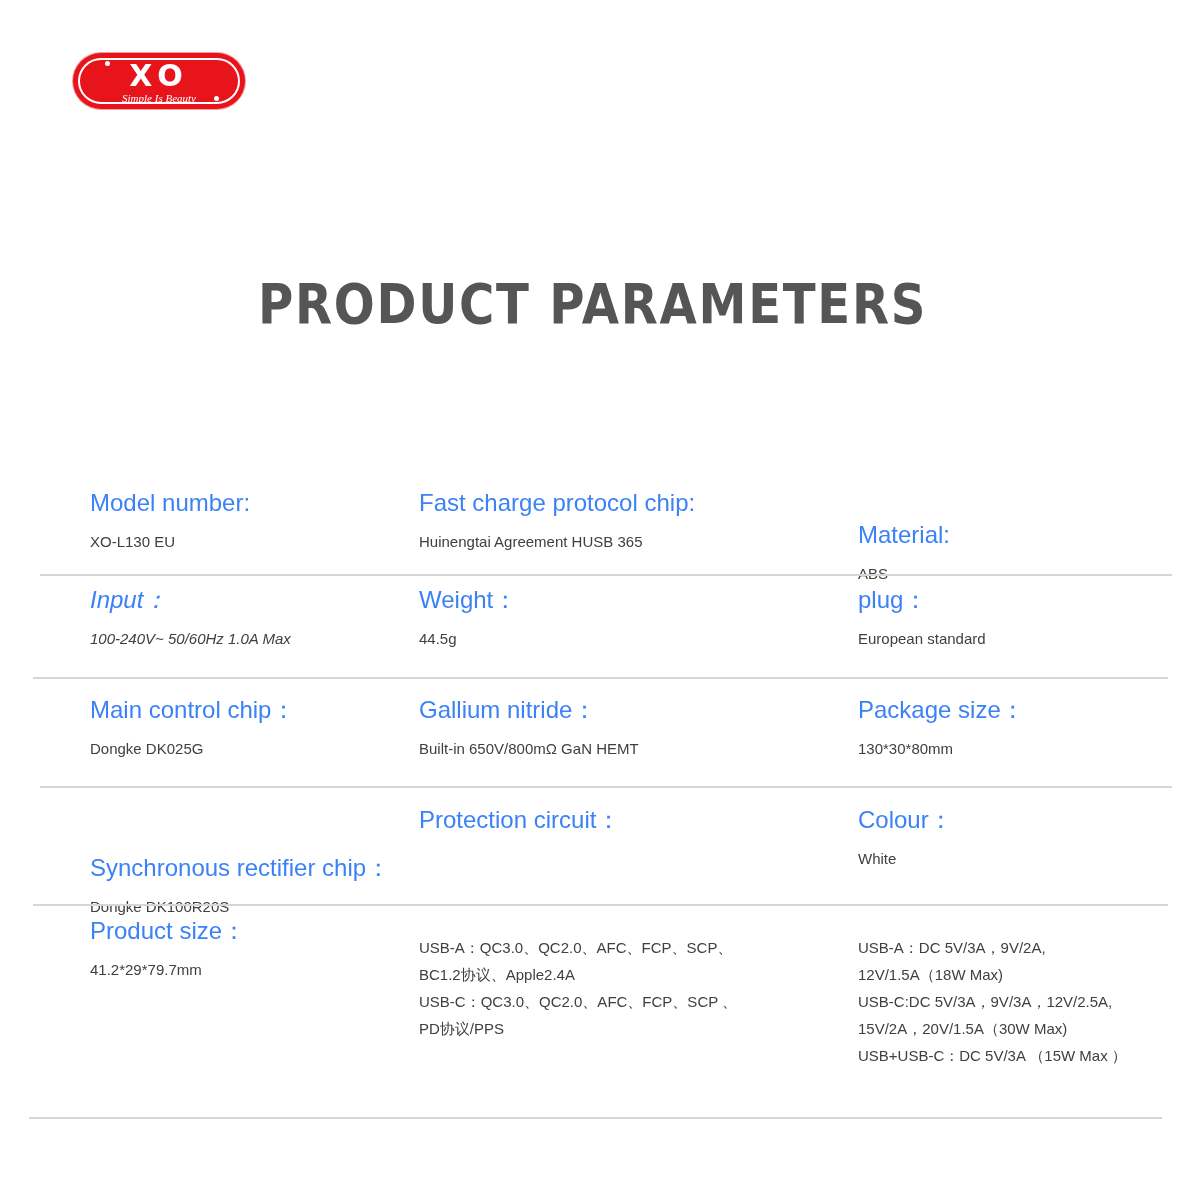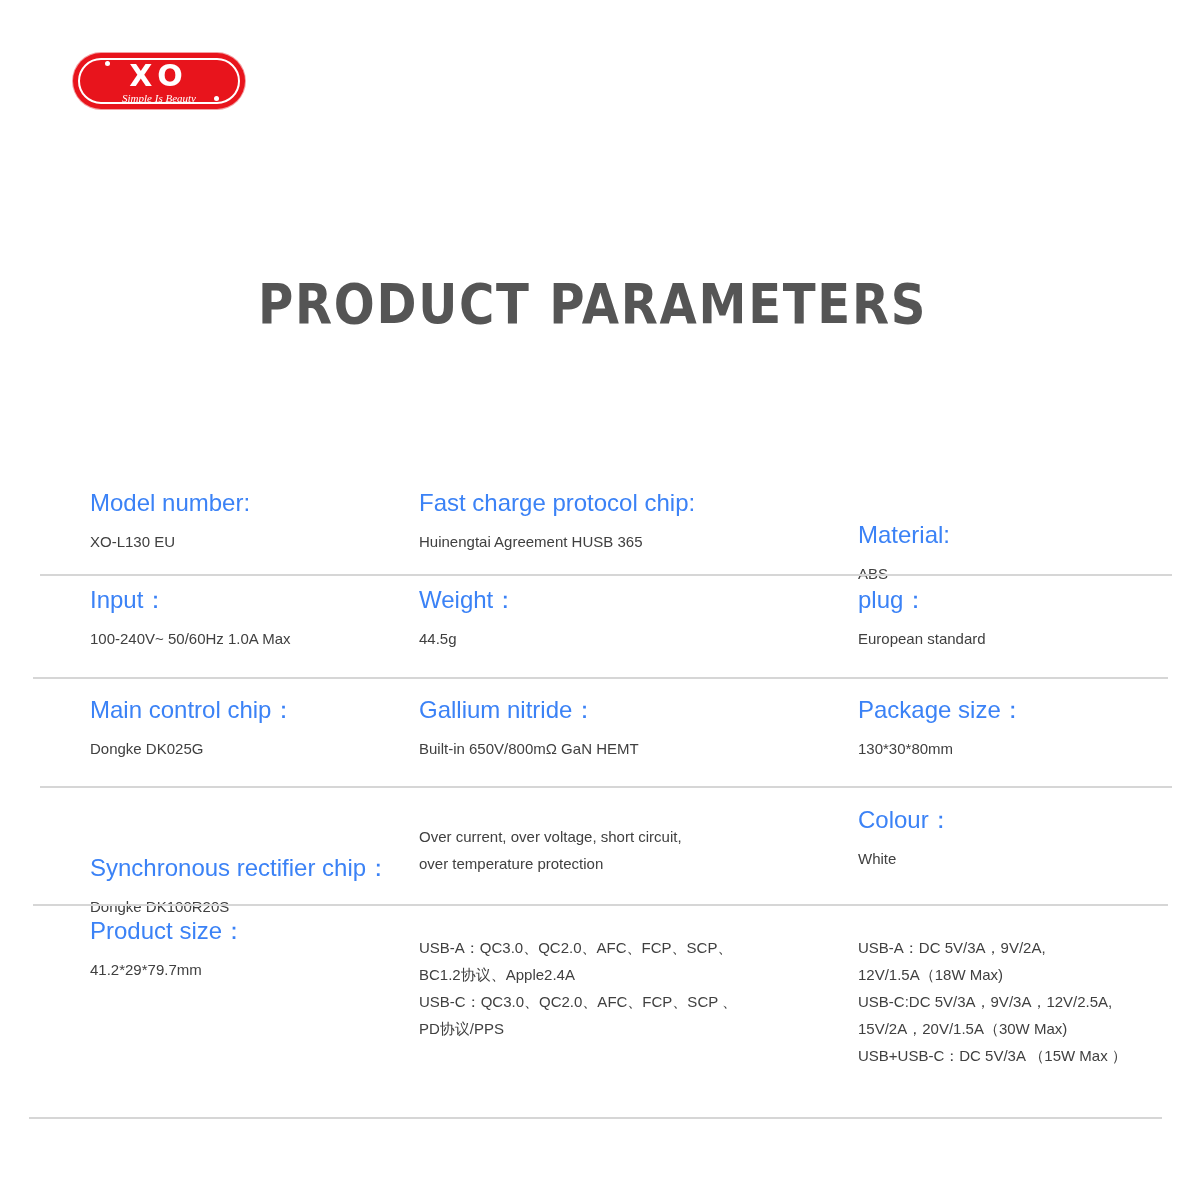--- a/index.html
+++ b/index.html
@@ -47,21 +47,21 @@
 <div class="cell" style="left:419px; top:492px;">
   <div class="label">Fast charge protocol chip:</div>
   <div class="value">Huinengtai Agreement HUSB 365</div>
 </div>
 <div class="cell" style="left:858px; top:492px;margin-top:32px;">
   <div class="label">Material:</div>
   <div class="value">ABS</div>
 </div>
 <div class="rule" style="left:40px; width:1132px; top:574px;"></div>
 
-<div class="cell" style="left:90px; top:589px;">
+<div class="cell" style="left:90px; top:589px;font-style:italic;">
   <div class="label">Input：</div>
   <div class="value">100-240V~ 50/60Hz 1.0A Max</div>
 </div>
 <div class="cell" style="left:419px; top:589px;">
   <div class="label">Weight：</div>
   <div class="value">44.5g</div>
 </div>
 <div class="cell" style="left:858px; top:589px;">
   <div class="label">plug：</div>
   <div class="value">European standard</div>
@@ -80,22 +80,21 @@
   <div class="label">Package size：</div>
   <div class="value">130*30*80mm</div>
 </div>
 <div class="rule" style="left:40px; width:1132px; top:786px;"></div>
 
 <div class="cell" style="left:90px; top:857px;">
   <div class="label">Synchronous rectifier chip：</div>
   <div class="value">Dongke DK100R20S</div>
 </div>
 <div class="cell" style="left:419px; top:809px;">
-  <div class="value">Over current, over voltage, short circuit,
-over temperature protection</div>
+  <div class="label">Protection circuit：</div>
 </div>
 <div class="cell" style="left:858px; top:809px;">
   <div class="label">Colour：</div>
   <div class="value">White</div>
 </div>
 <div class="rule" style="left:33px; width:1135px; top:904px;"></div>
 
 <div class="cell" style="left:90px; top:920px;">
   <div class="label">Product size：</div>
   <div class="value">41.2*29*79.7mm</div>

